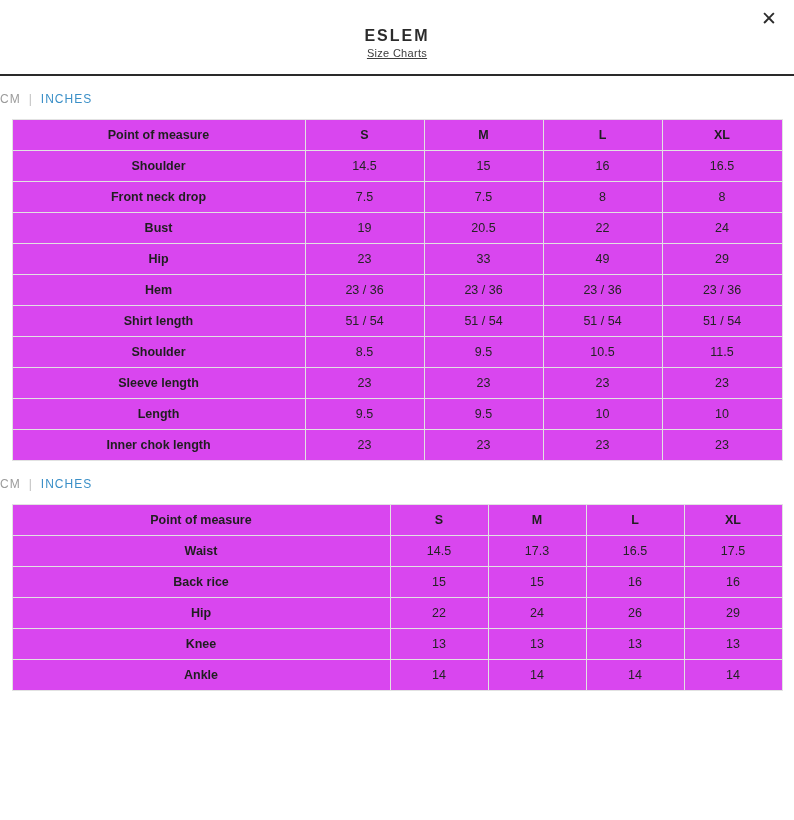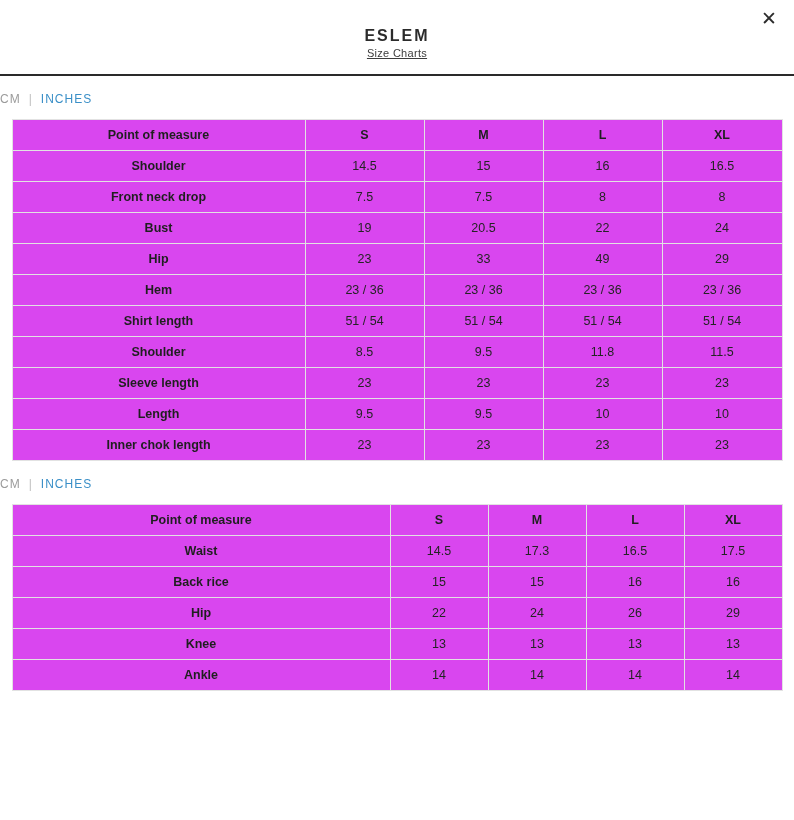--- a/index.html
+++ b/index.html
@@ -164,21 +164,21 @@
             <td class="row-label">Shirt length</td>
             <td class="value">51 / 54</td>
             <td class="value">51 / 54</td>
             <td class="value">51 / 54</td>
             <td class="value">51 / 54</td>
           </tr>
           <tr>
             <td class="row-label">Shoulder</td>
             <td class="value">8.5</td>
             <td class="value">9.5</td>
-            <td class="value">11.8</td>
+            <td class="value">10.5</td>
             <td class="value">11.5</td>
           </tr>
           <tr>
             <td class="row-label">Sleeve length</td>
             <td class="value">23</td>
             <td class="value">23</td>
             <td class="value">23</td>
             <td class="value">23</td>
           </tr>
           <tr>

